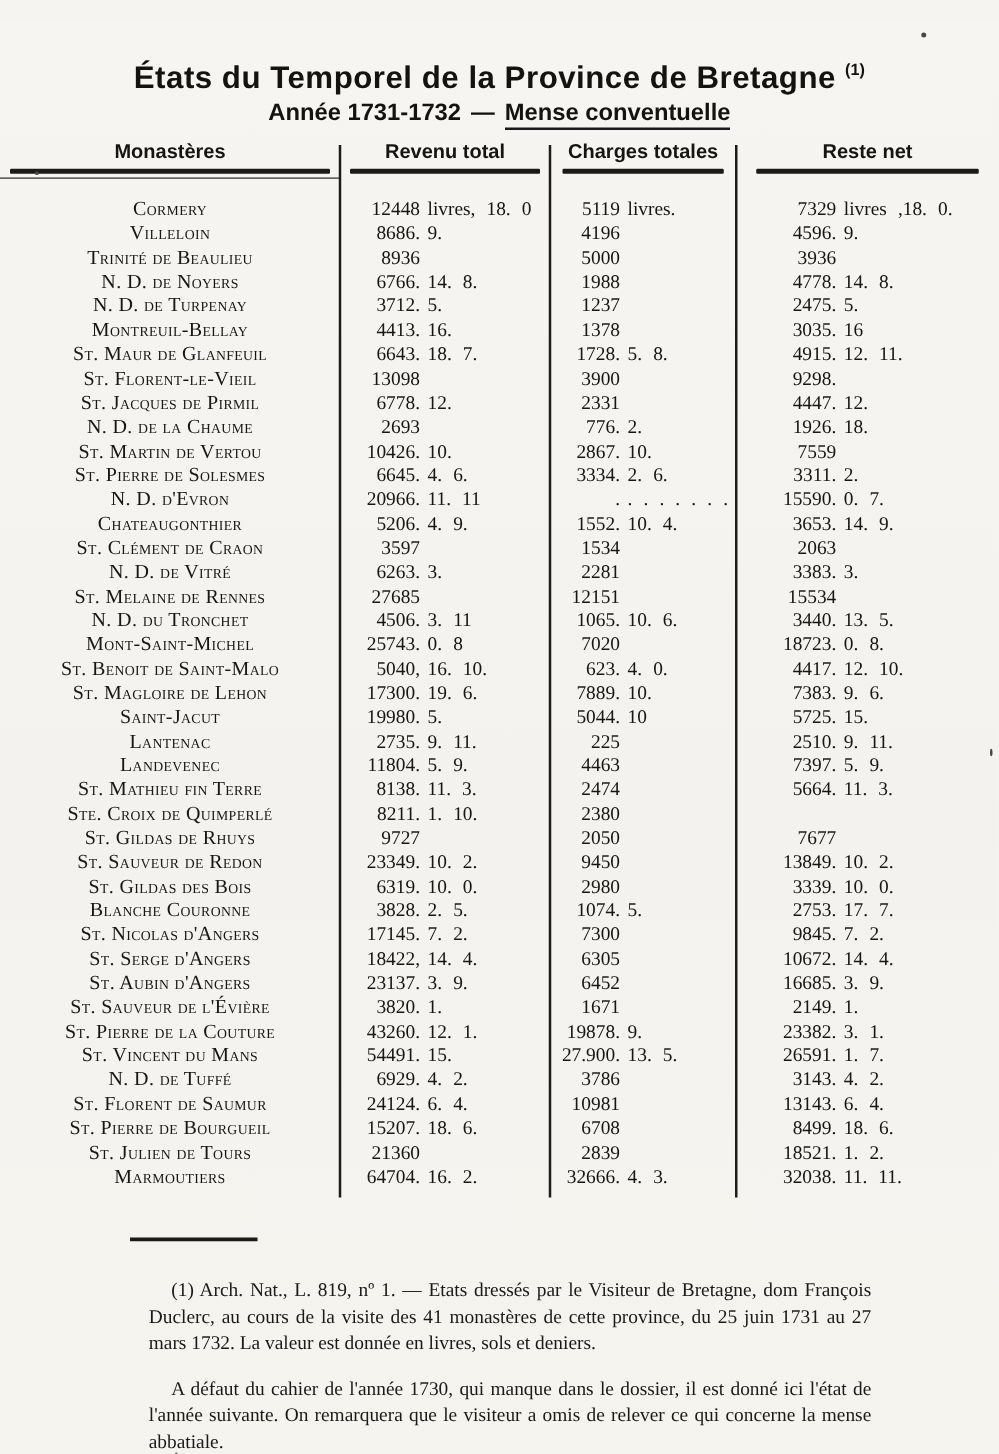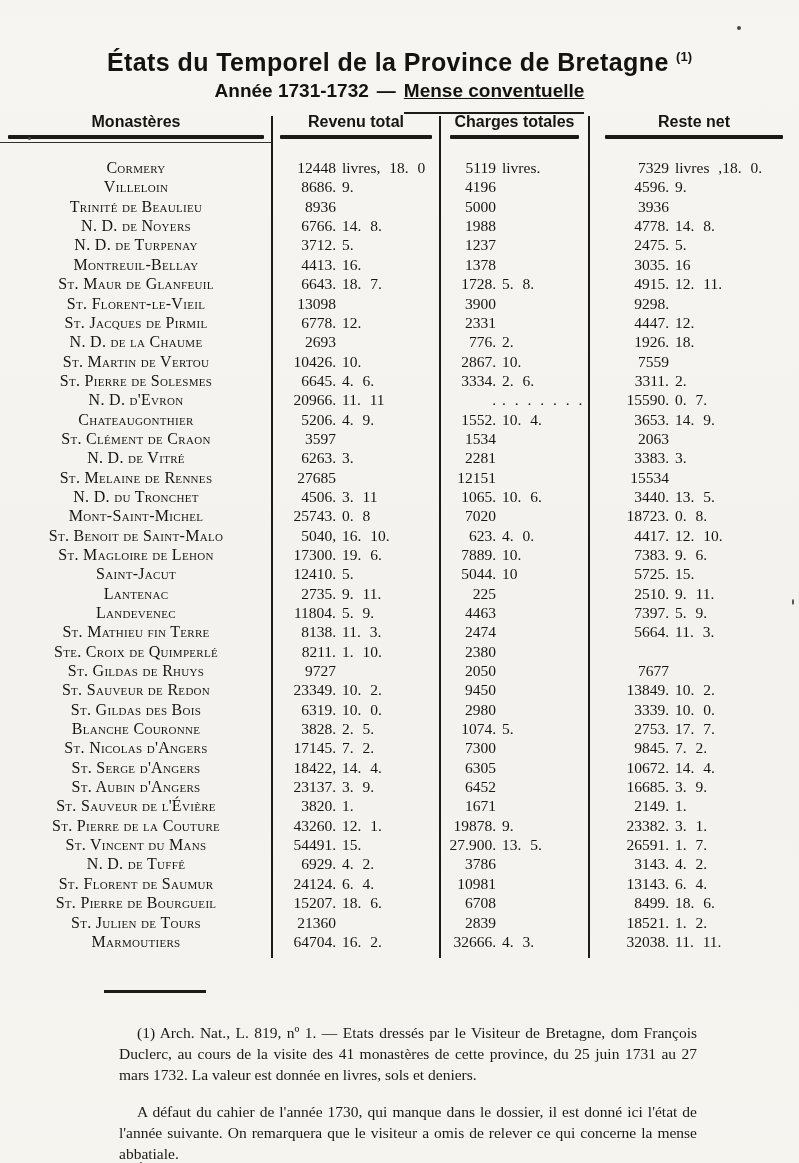--- a/index.html
+++ b/index.html
@@ -29,21 +29,21 @@
   .title sup{font-size:13px;font-weight:bold;vertical-align:10px;letter-spacing:0;}
   .subtitle{
     margin-top:3px;
     text-align:center;
     font-family:"Liberation Sans", sans-serif;
     font-weight:bold;
     font-size:19px;
     color:#141310;
   }
   .subtitle .sep{margin:0 8px;}
-  .subtitle .mense{border-bottom:2.5px solid #1c1b19;padding-bottom:11px;text-decoration:underline;}
+  .subtitle .mense{border-bottom:2.5px solid #1c1b19;padding-bottom:1px;}
   
   .thead{
     margin-top:9px;
     display:grid;
     grid-template-columns:272px 168px 149px 210px;
   }
   .thcell{
     text-align:center;
     font-family:"Liberation Sans", sans-serif;
     font-weight:bold;
@@ -284,21 +284,21 @@
 
   <div class="trow">
     <div class="cell name">St. Magloire de Lehon</div>
     <div class="cell num revenu"><span class="int">17300.</span><span class="rest">19. 6.</span></div>
     <div class="cell num charges"><span class="int">7889.</span><span class="rest">10.</span></div>
     <div class="cell num reste"><span class="int">7383.</span><span class="rest">9. 6.</span></div>
   </div>
 
   <div class="trow">
     <div class="cell name">Saint-Jacut</div>
-    <div class="cell num revenu"><span class="int">12410.</span><span class="rest">5.</span></div>
+    <div class="cell num revenu"><span class="int">19980.</span><span class="rest">5.</span></div>
     <div class="cell num charges"><span class="int">5044.</span><span class="rest">10</span></div>
     <div class="cell num reste"><span class="int">5725.</span><span class="rest">15.</span></div>
   </div>
 
   <div class="trow">
     <div class="cell name">Lantenac</div>
     <div class="cell num revenu"><span class="int">2735.</span><span class="rest">9. 11.</span></div>
     <div class="cell num charges"><span class="int">225</span><span class="rest"></span></div>
     <div class="cell num reste"><span class="int">2510.</span><span class="rest">9. 11.</span></div>
   </div>

